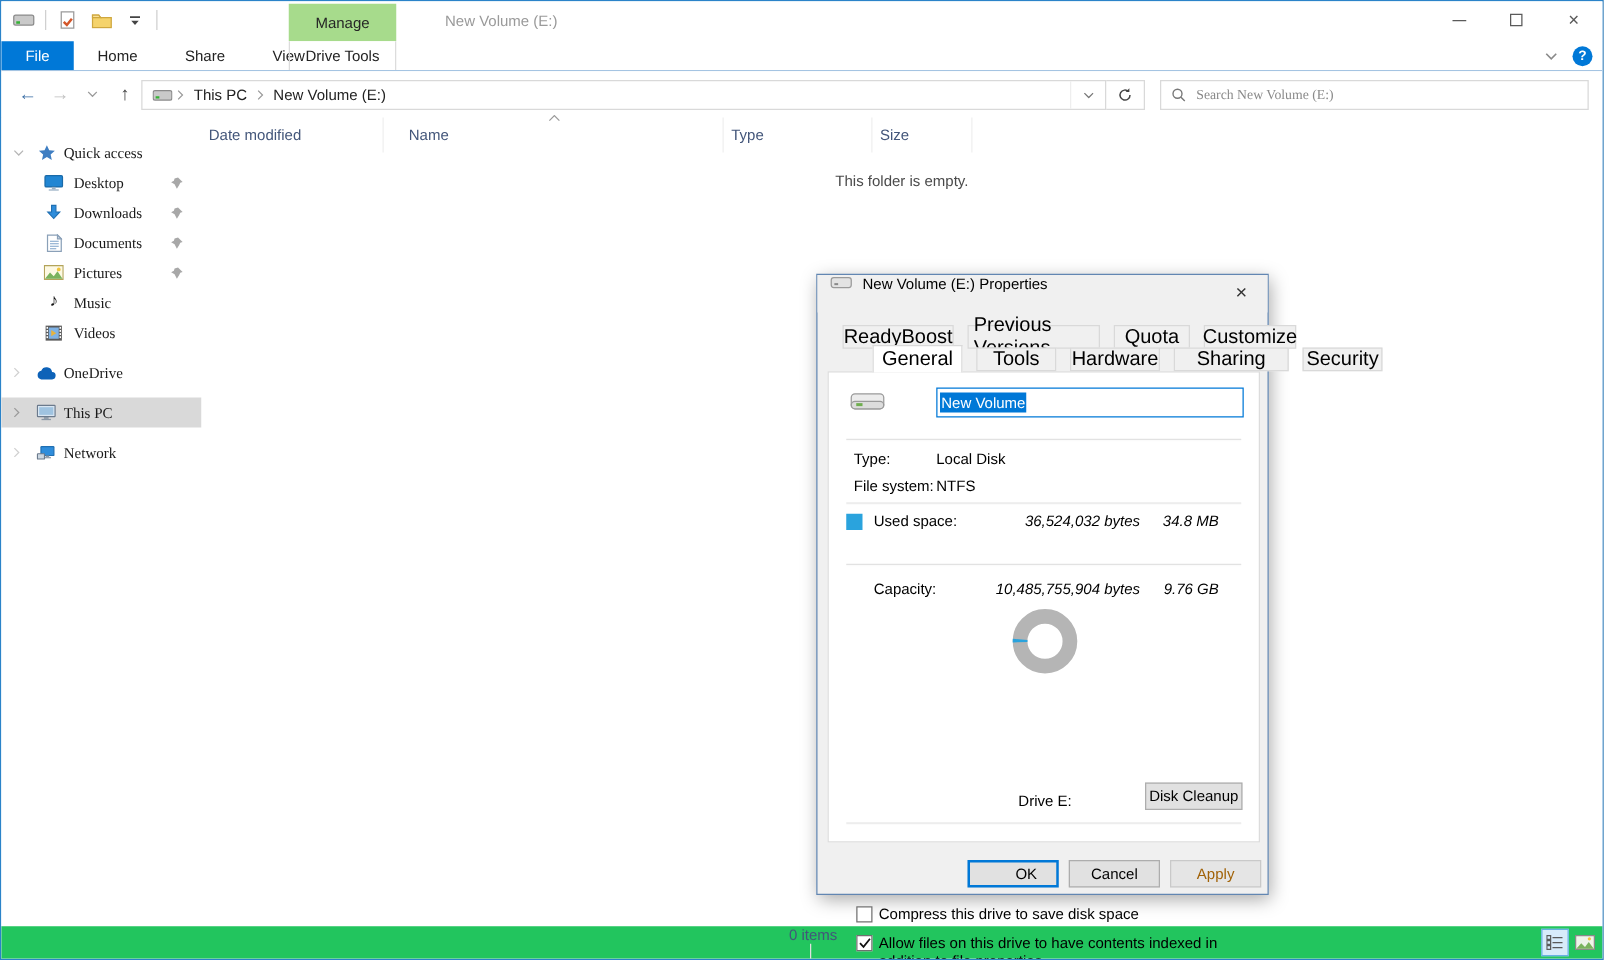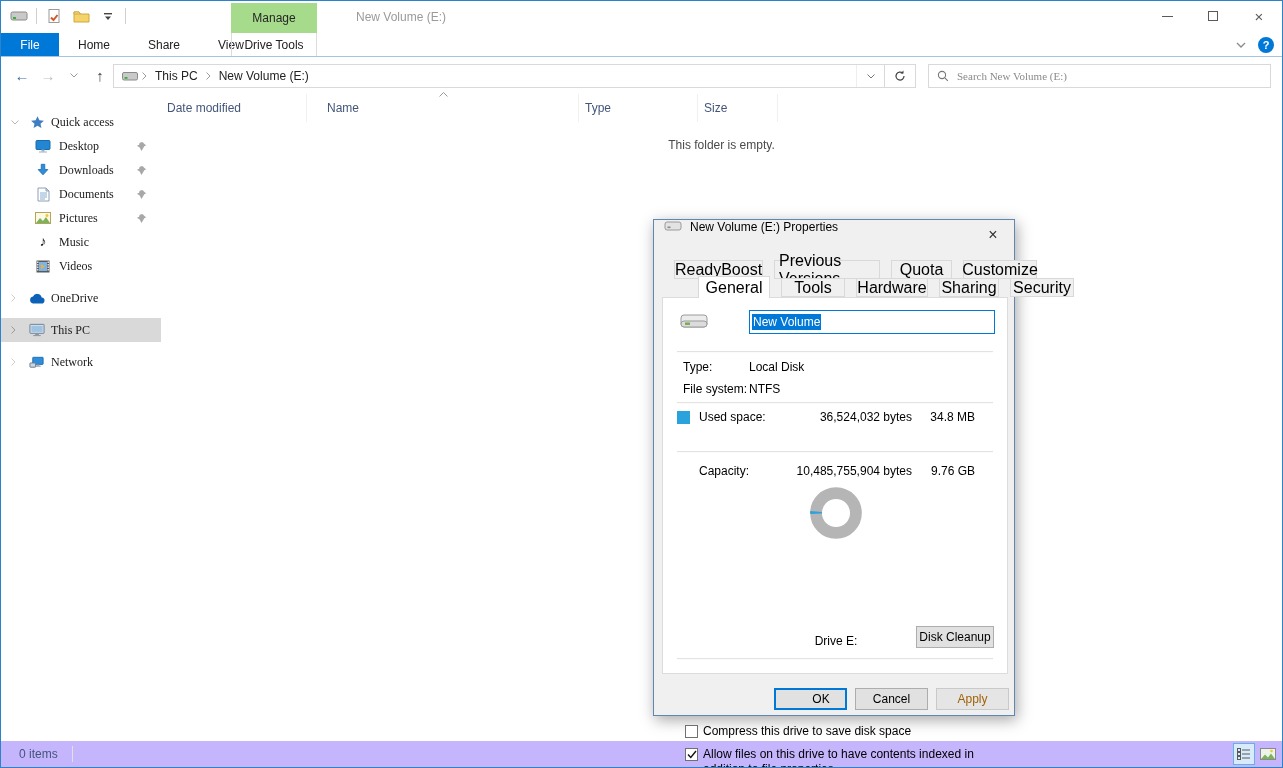--- a/index.html
+++ b/index.html
@@ -83,21 +83,21 @@
   .side-gap { height:8px; }
   .side-sel { background:#d9d9d9; }
   .content { flex:1; position:relative; }
   .col-headers { display:flex; height:28px; align-items:center; color:var(--header-text,#43567a); font-size:12px; }
   .colh { position:relative; height:100%; display:flex; align-items:center; padding-left:6px; border-right:1px solid #f0f0f0; }
   .colh-name { width:272px; padding-left:20px; }
   .colh-date { width:146px; } .colh-type { width:119px; } .colh-size { width:80px; }
   .sort-caret { position:absolute; left:132px; top:-2px; color:#9a9a9a; }
   .empty-msg { position:absolute; top:44px; left:0; width:100%; text-align:center; color:#4a4a4a; font-size:12px; }
   
-  .statusbar { position:absolute; bottom:0; left:0; right:0; height:26px; background:#c4b5fd; display:flex; align-items:center; }
+  .statusbar { position:absolute; bottom:0; left:0; right:0; height:26px; background:#22c55e; display:flex; align-items:center;flex-direction:column; }
   .status-count { color:var(--header-text,#43567a); padding-left:18px; font-size:12px; }
   .status-sep { width:1px; height:16px; background:#e0e0e0; margin-left:14px; }
   .view-toggles { position:absolute; right:3px; top:2px; display:flex; gap:2px; }
   .vt-btn { width:22px; height:22px; display:flex; align-items:center; justify-content:center; border:1px solid transparent; }
   .vt-active { border-color:#66b0e3; background:#d7ebfa; }
   
   .dialog {
     position:absolute; left:652px; top:218px; width:362px; height:497px;
     background:#f0f0f0; border:1px solid #6286b2; box-shadow:2px 4px 14px rgba(0,0,0,.35);
     font-size:12px; color:#000;
@@ -125,21 +125,21 @@
     border:1px solid var(--accent,#0078d7); background:#fff; display:flex; align-items:center; padding-left:2px;
   }
   .vol-selected { background:var(--accent,#0078d7); color:#fff; padding:1px 1px; }
   .info-row { position:absolute; left:0; width:100%; height:16px; }
   .info-row .lab { position:absolute; left:20px; }
   .info-row .val { position:absolute; left:86px; }
   .space-row { position:absolute; left:14px; width:298px; display:grid; grid-template-columns:22px 80px 133px 63px; align-items:center; height:16px; }
   .swatch { width:13px; height:13px; }
   .sw-used { background:var(--used-blue,#2aa3dd); }
   .sw-free { background:var(--free-gray,#b2b5b8); }
-  .num { text-align:right; }
+  .num { text-align:right;font-style:italic; }
   .drive-label { position:absolute; left:120px; top:336px; width:106px; text-align:center; }
   .btn {
     border:1px solid #adadad; background:#e1e1e1; font-family:inherit; font-size:12px; color:#000;
     display:flex; align-items:center; justify-content:center;
   }
   .btn-cleanup { position:absolute; left:253px; top:328px; width:78px; height:22px; }
   .cb-row { position:absolute; left:22px; display:flex;margin-top:40px; }
   .cb-box { width:13px; height:13px; border:1px solid #707070; background:#fff; flex:none; margin-top:1px; display:flex; align-items:center; justify-content:center; }
   .cb-label { margin-left:5px; width:296px; line-height:1.25; }
   .dlg-buttons { position:absolute; top:468px; left:0; width:100%; height:22px; }
@@ -468,21 +468,21 @@
     <div class="tabs-row tabs-row1">
       <div class="dtab" style="width:89px">ReadyBoost</div>
       <div class="dtab" style="width:106px">Previous Versions</div>
       <div class="dtab" style="width:61px">Quota</div>
       <div class="dtab" style="width:74px">Customize</div>
     </div>
     <div class="tabs-row tabs-row2">
       <div class="dtab dtab-sel" style="width:72px">General</div>
       <div class="dtab" style="width:64px">Tools</div>
       <div class="dtab" style="width:72px">Hardware</div>
-      <div class="dtab" style="width:60px">Sharing</div>
+      <div class="dtab" style="width:92px">Sharing</div>
       <div class="dtab" style="width:64px">Security</div>
     </div>
 
     <div class="dlg-panel">
       <span style="position:absolute;left:17px;top:13px">
         <svg width="28" height="20" viewBox="0 0 28 20">
             <rect x="1" y="4" width="26" height="12" rx="3" fill="#ececec" stroke="#9a9a9a"></rect>
             <rect x="1" y="10" width="26" height="6" rx="3" fill="#dcdcdc" stroke="#9a9a9a"></rect>
             <rect x="5" y="11.5" width="5" height="2.4" fill="#6fae4f"></rect>
           </svg>

